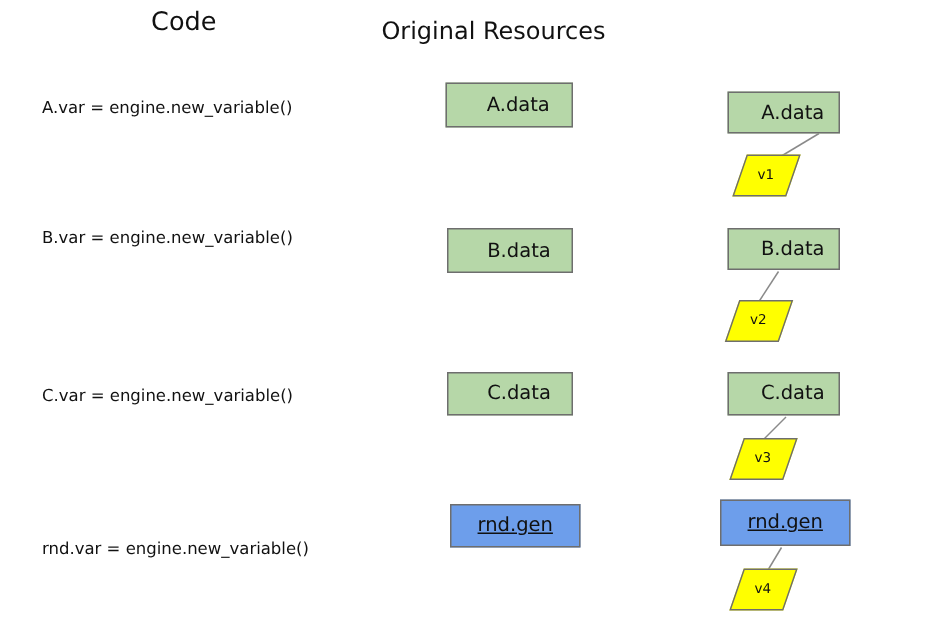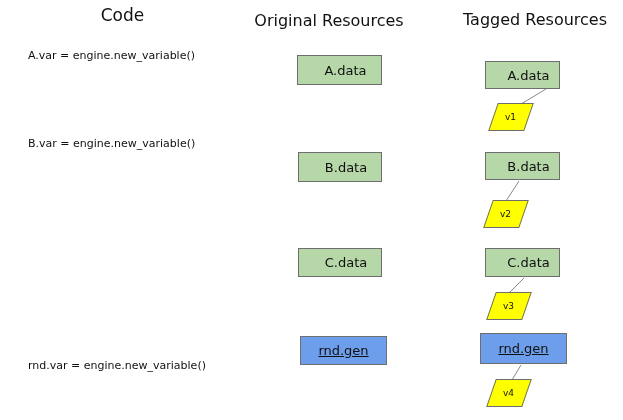--- a/index.html
+++ b/index.html
@@ -11,22 +11,22 @@
     font-family: "DejaVu Sans", sans-serif;
     color: var(--text, #111111);
     overflow: hidden;
   }
   .hdr { position: absolute; text-align: center; font-weight: normal; }
   .hdr-code { left: 60px; top: 5px; width: 125px; font-size: 17px; }
   .hdr-orig { left: 240px; top: 11px; width: 178px; font-size: 16px; }
   .hdr-tag  { left: 446px; top: 10px; width: 178px; font-size: 16px; }
 
   .code-line { position: absolute; left: 28px; font-size: 11px; white-space: nowrap; }
-  .code-a { top: 49px; }
-  .code-b { top: 137px; }
+  .code-a { top: 65px; }
+  .code-b { top: 152px; }
   .code-c { top: 257px; }
   .code-r { top: 359px; }
 
   .res-box {
     position: absolute;
     border: 1px solid var(--box-border, #6e6e6e);
     display: flex; align-items: center; justify-content: center;
     font-size: 13px;
     box-sizing: border-box;
   }
@@ -61,21 +61,20 @@
   .connectors { position: absolute; left: 0; top: 0; width: 623px; height: 420px; pointer-events: none; }
   .connectors line { stroke: var(--connector, #8a8a8a); stroke-width: 1; }
 </style>
 </head>
 <body>
 
 <div class="canvas">
 
   <div class="hdr hdr-code">Code</div>
   <div class="hdr hdr-orig">Original Resources</div>
-  <div class="hdr hdr-tag">Tagged Resources</div>
 
   <svg class="connectors" viewBox="0 0 623 420" xmlns="http://www.w3.org/2000/svg">
     <line x1="546" y1="89" x2="521" y2="104"></line>
     <line x1="519" y1="181" x2="506" y2="201"></line>
     <line x1="524" y1="278" x2="509" y2="293"></line>
     <line x1="521" y1="365" x2="512" y2="380"></line>
   </svg>
 
   <div class="code-line code-a">A.var = engine.new_variable()</div>
   <div class="res-box fill-data orig-a">A.data</div>
@@ -84,20 +83,21 @@
       <span>v1</span>
     </div>
 
   <div class="code-line code-b">B.var = engine.new_variable()</div>
   <div class="res-box fill-data orig-b">B.data</div>
   <div class="res-box fill-data tagbox-b">B.data</div>
   <div class="tag tag-2">
       <span>v2</span>
     </div>
 
+  <div class="code-line code-c">C.var = engine.new_variable()</div>
   <div class="res-box fill-data orig-c">C.data</div>
   <div class="res-box fill-data tagbox-c">C.data</div>
   <div class="tag tag-3">
       <span>v3</span>
     </div>
 
   <div class="code-line code-r">rnd.var = engine.new_variable()</div>
   <div class="res-box fill-gen orig-r">rnd.gen</div>
   <div class="res-box fill-gen tagbox-r">rnd.gen</div>
   <div class="tag tag-4">

